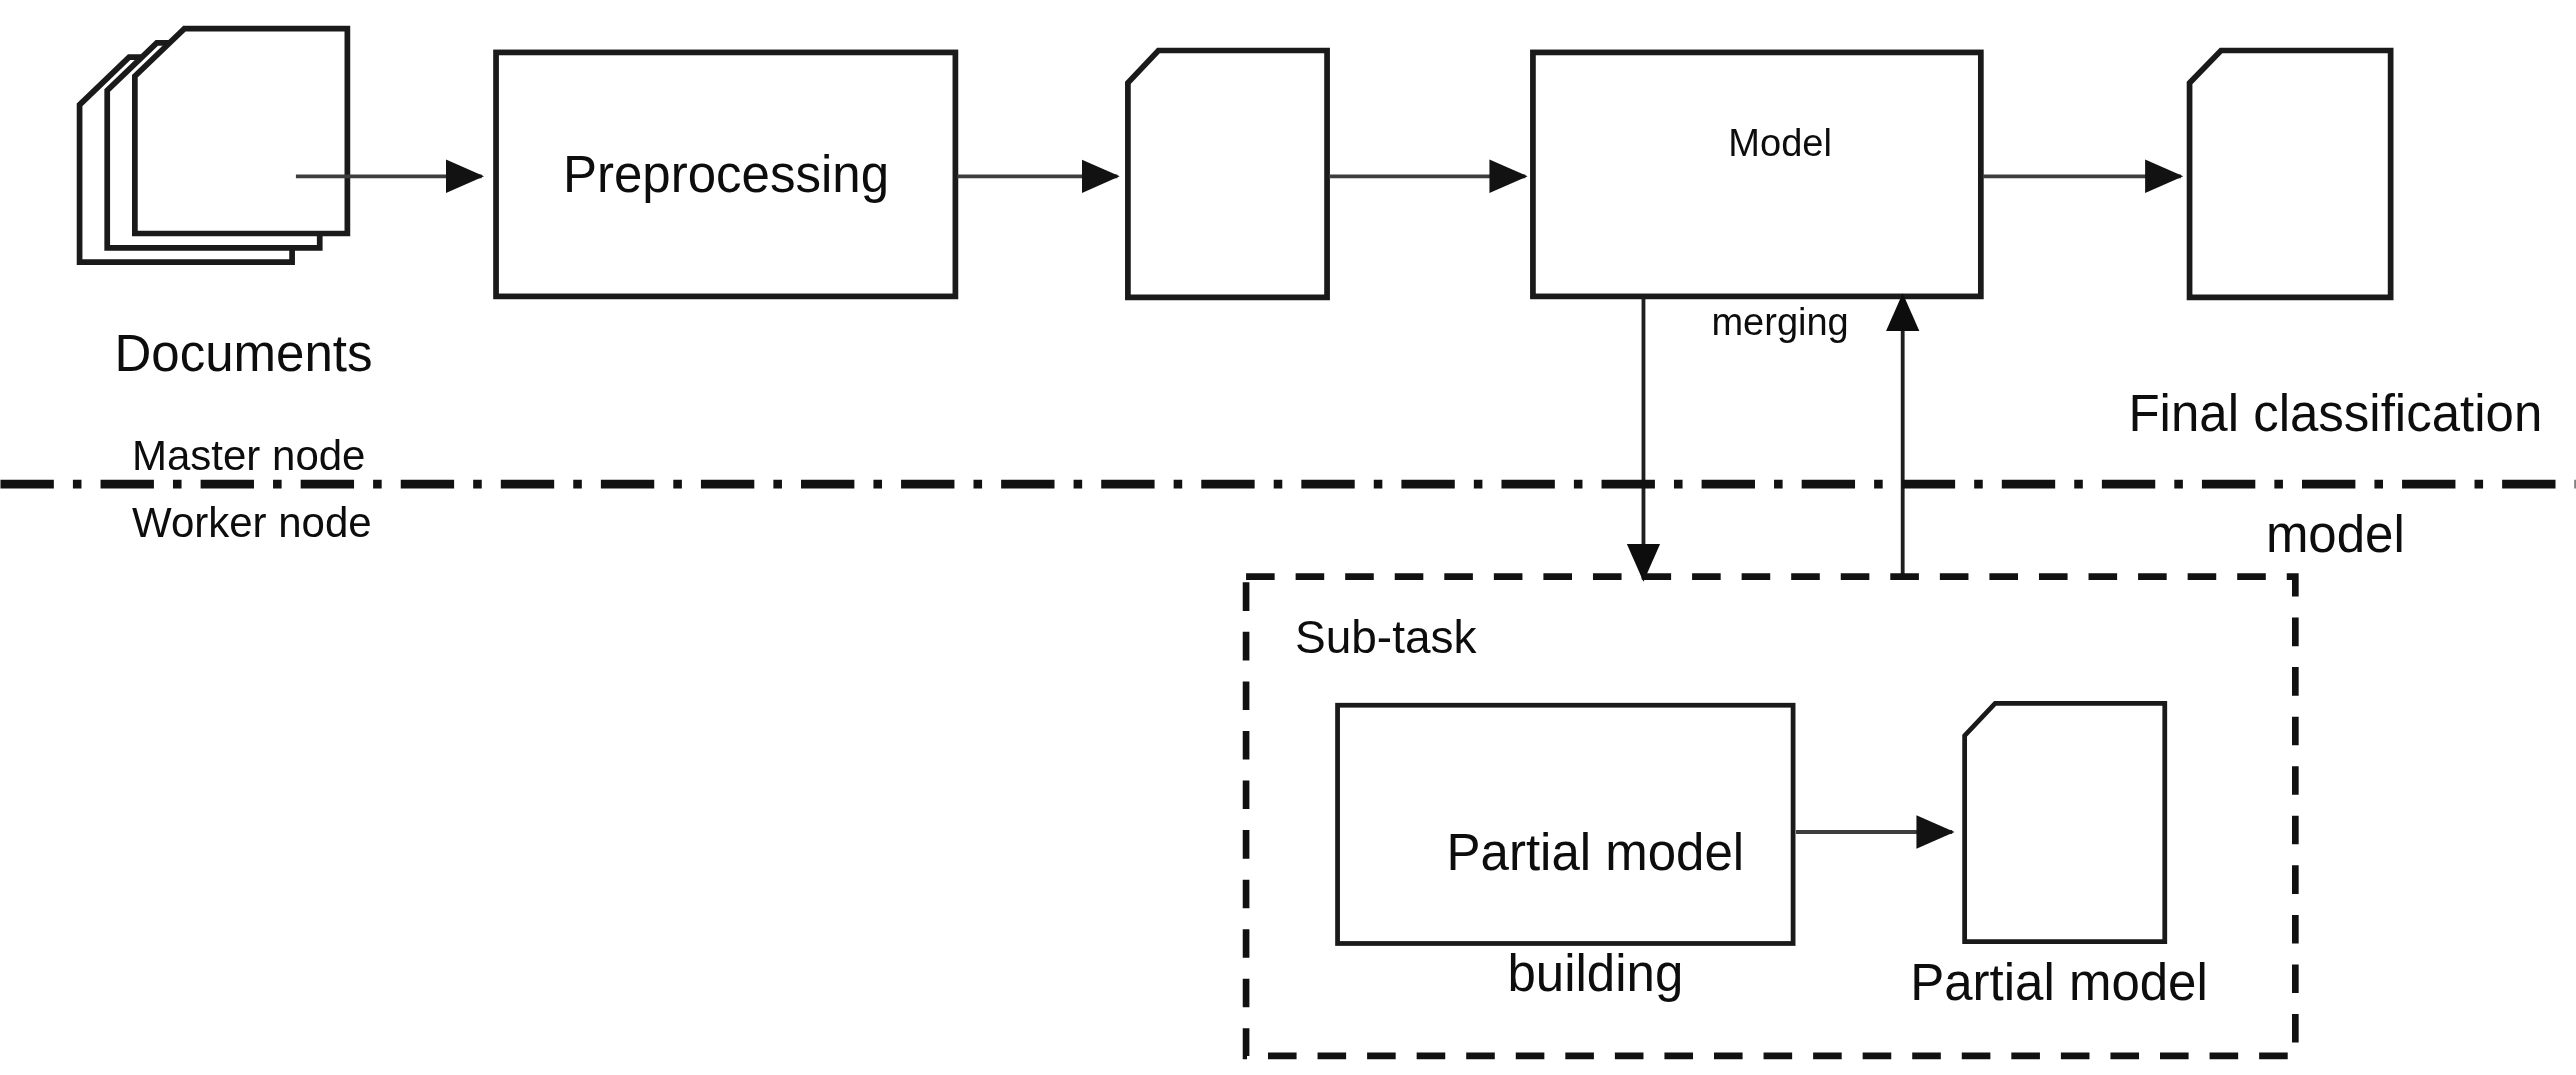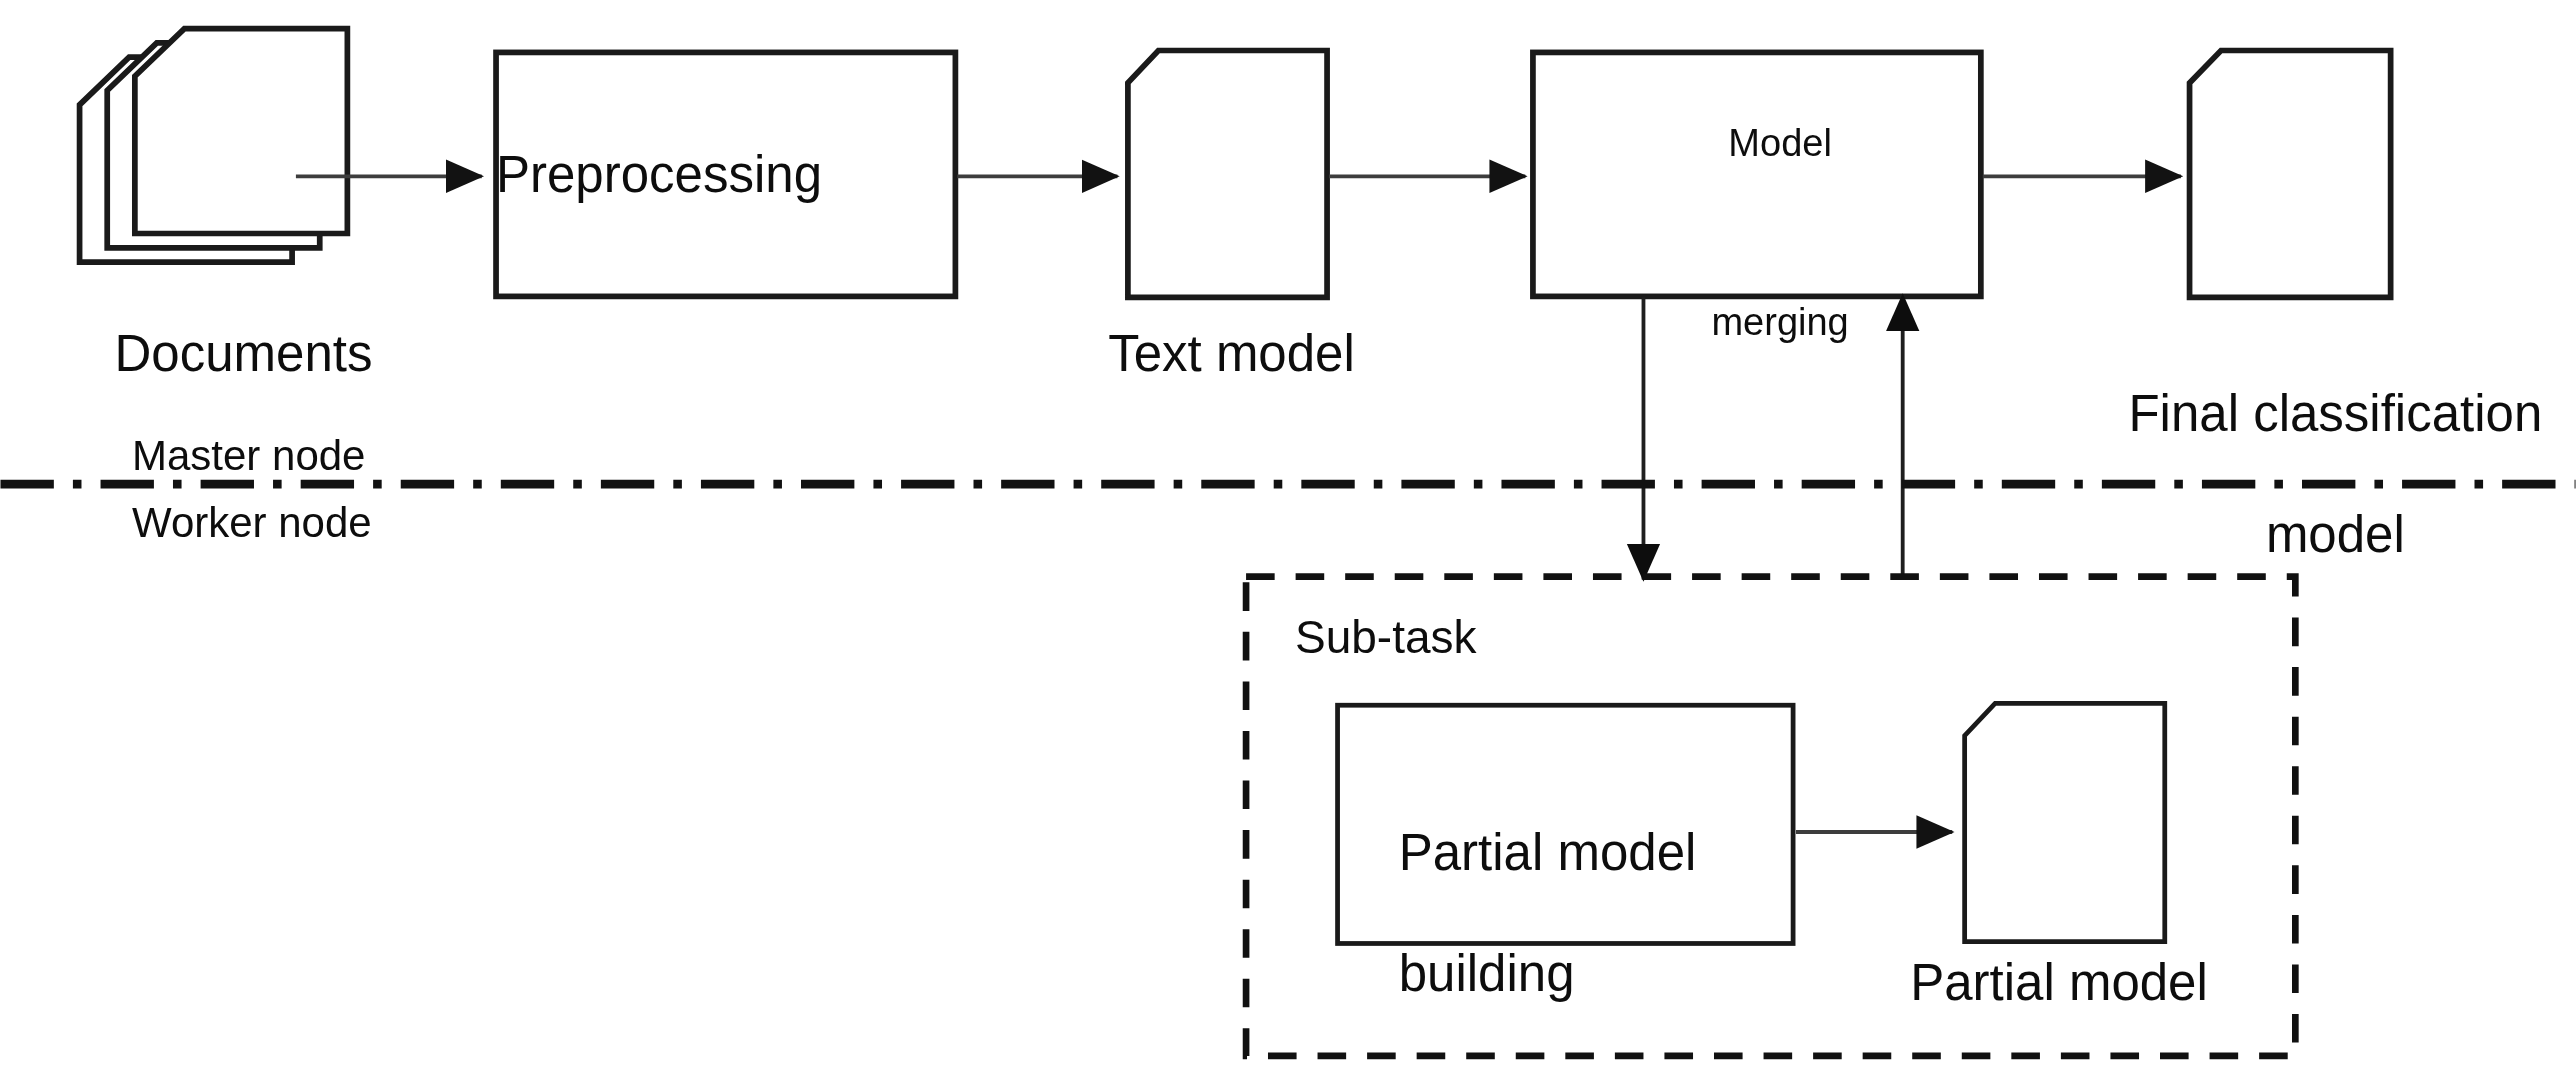--- a/index.html
+++ b/index.html
@@ -66,20 +66,21 @@
     position: absolute;
     color: #0d0d0d;
     font-family: "Liberation Sans", sans-serif;
     font-weight: 400;
     white-space: pre;
     line-height: 1.18;
     -webkit-font-smoothing: antialiased;
   }
   .lbl-box-title {
     font-size: 51px;
+    text-align: center;
   }
   .lbl-caption {
     font-size: 51px;
     text-align: center;
   }
   .lbl-small {
     font-size: 38px;
     text-align: center;
   }
   .lbl-node {
@@ -176,21 +177,20 @@
   <div class="lbl lbl-box-title" id="lbl-preprocessing">Preprocessing</div>
 
   <div class="lbl lbl-small" id="lbl-task">
     <span>Model</span><br>
     <br>
     <span>merging</span>
   </div>
 
   <div class="lbl lbl-caption" id="lbl-documents">Documents</div>
 
-  <div class="lbl lbl-caption" id="lbl-textmodel">Text model</div>
 
   <div class="lbl lbl-caption" id="lbl-finalclass">
     <span>Final classification</span><br>
     <span>model</span>
   </div>
 
   <div class="lbl lbl-node" id="lbl-master">Master node</div>
 
   <div class="lbl lbl-subtask" id="lbl-subtask">Sub-task</div>
 

